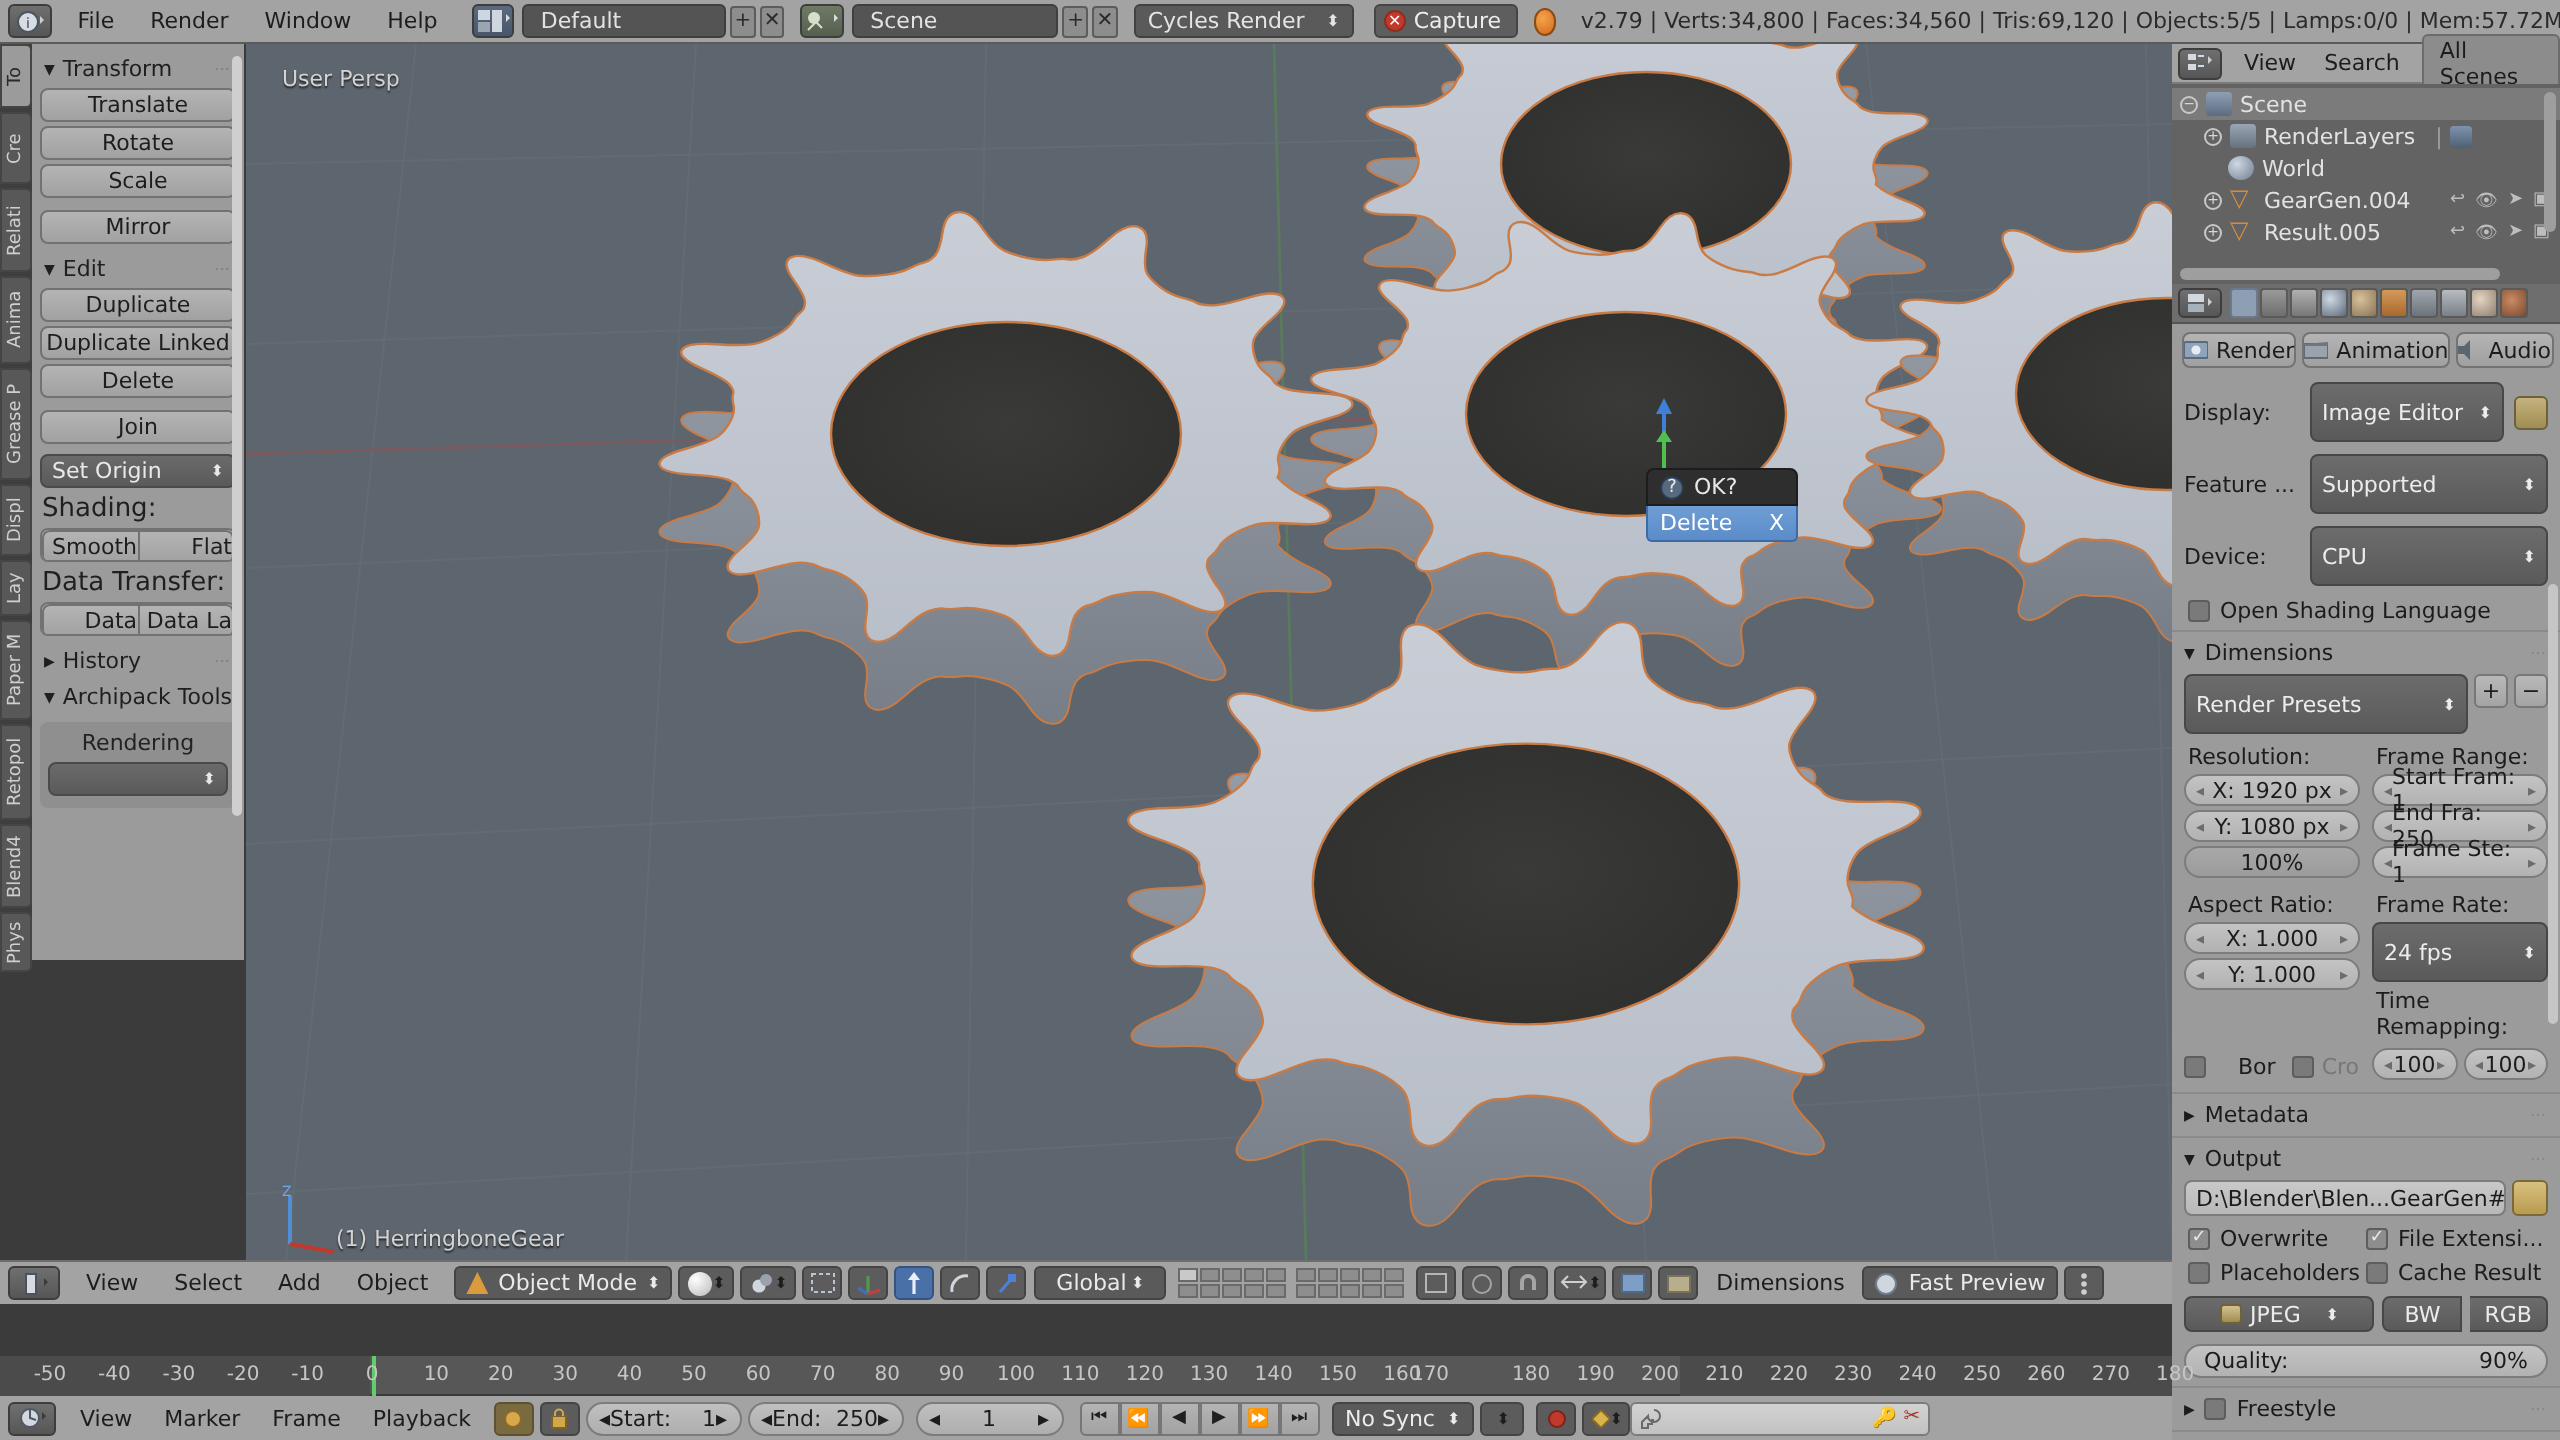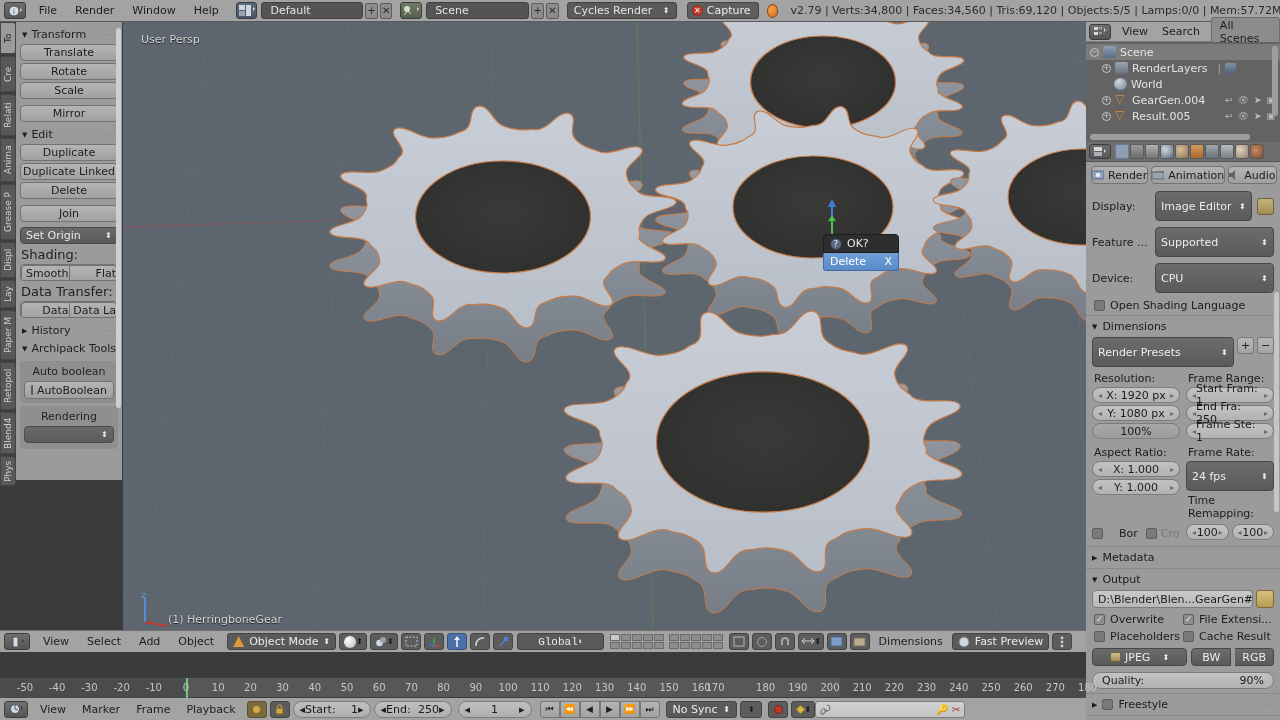--- a/index.html
+++ b/index.html
@@ -136,22 +136,22 @@
     display:flex; align-items:center; gap:5px; padding:0 5px; color:#eaeaea; font-size:11px; margin-left:4px;
   }
   .modebtn .cone { width:11px;height:11px;background:#d99b3c; clip-path:polygon(50% 0,100% 100%,0 100%); }
   .sm-icon { width:20px;height:17px;background:#5c5c5c;border:1px solid #444;border-radius:3px;
      display:flex;align-items:center;justify-content:center;margin-left:3px;}
   .sm-icon.on { background:#4a70a8; border-color:#35537e;}
   .sphere { width:12px;height:12px;border-radius:50%;background:radial-gradient(circle at 32% 30%,#fff,#b9b9b9);}
   .spin { width:6px; color:#1d1d1d; font-size:8px; line-height:7px; text-align:center;}
   .orient {
     height:17px; background:#5a5a5a; border:1px solid #434343; border-radius:3px;
-    padding:0 20px; color:#eaeaea; font-size:11px; display:flex; align-items:center;
-    justify-content:space-between; min-width:66px; margin-left:4px;font-family:Liberation Mono, monospace;
+    padding:0 10px; color:#eaeaea; font-size:11px; display:flex; align-items:center;
+    justify-content:space-between; min-width:66px; margin-left:4px;
   }
   .layers { display:flex; gap:5px; margin-left:6px;}
   .layergrid { display:grid; grid-template-columns:repeat(5,10px); grid-template-rows:repeat(2,7px); gap:1px;}
   .layergrid div { background:#8e8e8e; border:1px solid #6a6a6a;}
   .layergrid div.act { background:#c9c9c9;}
 
   
   .outliner {
     position:absolute; left:1086px; top:22px; width:194px; height:120px;
     background:#9b9b9b;
@@ -372,27 +372,20 @@
     </div>
 
     <div class="panelhdr" style="margin-top:4px">
       <span class="tri">▶</span>
       <span>History</span>
       <span class="grip">⋯</span>
     </div>
     <div class="panelhdr">
       <span class="tri">▼</span>
       <span>Archipack Tools</span>
-    </div>
-    <div class="subpanel">
-      <div class="ttl">Auto boolean</div>
-      <div class="iconbtn">
-        <span class="gi"></span>
-        <span>AutoBoolean</span>
-      </div>
     </div>
     <div class="subpanel">
       <div class="ttl">Rendering</div>
       <div class="btn dark" style="margin-top:2px">
         <span></span>
           <span class="tiny">⬍</span>
       </div>
     </div>
     <div class="shelf-scroll"></div>
   </div>

